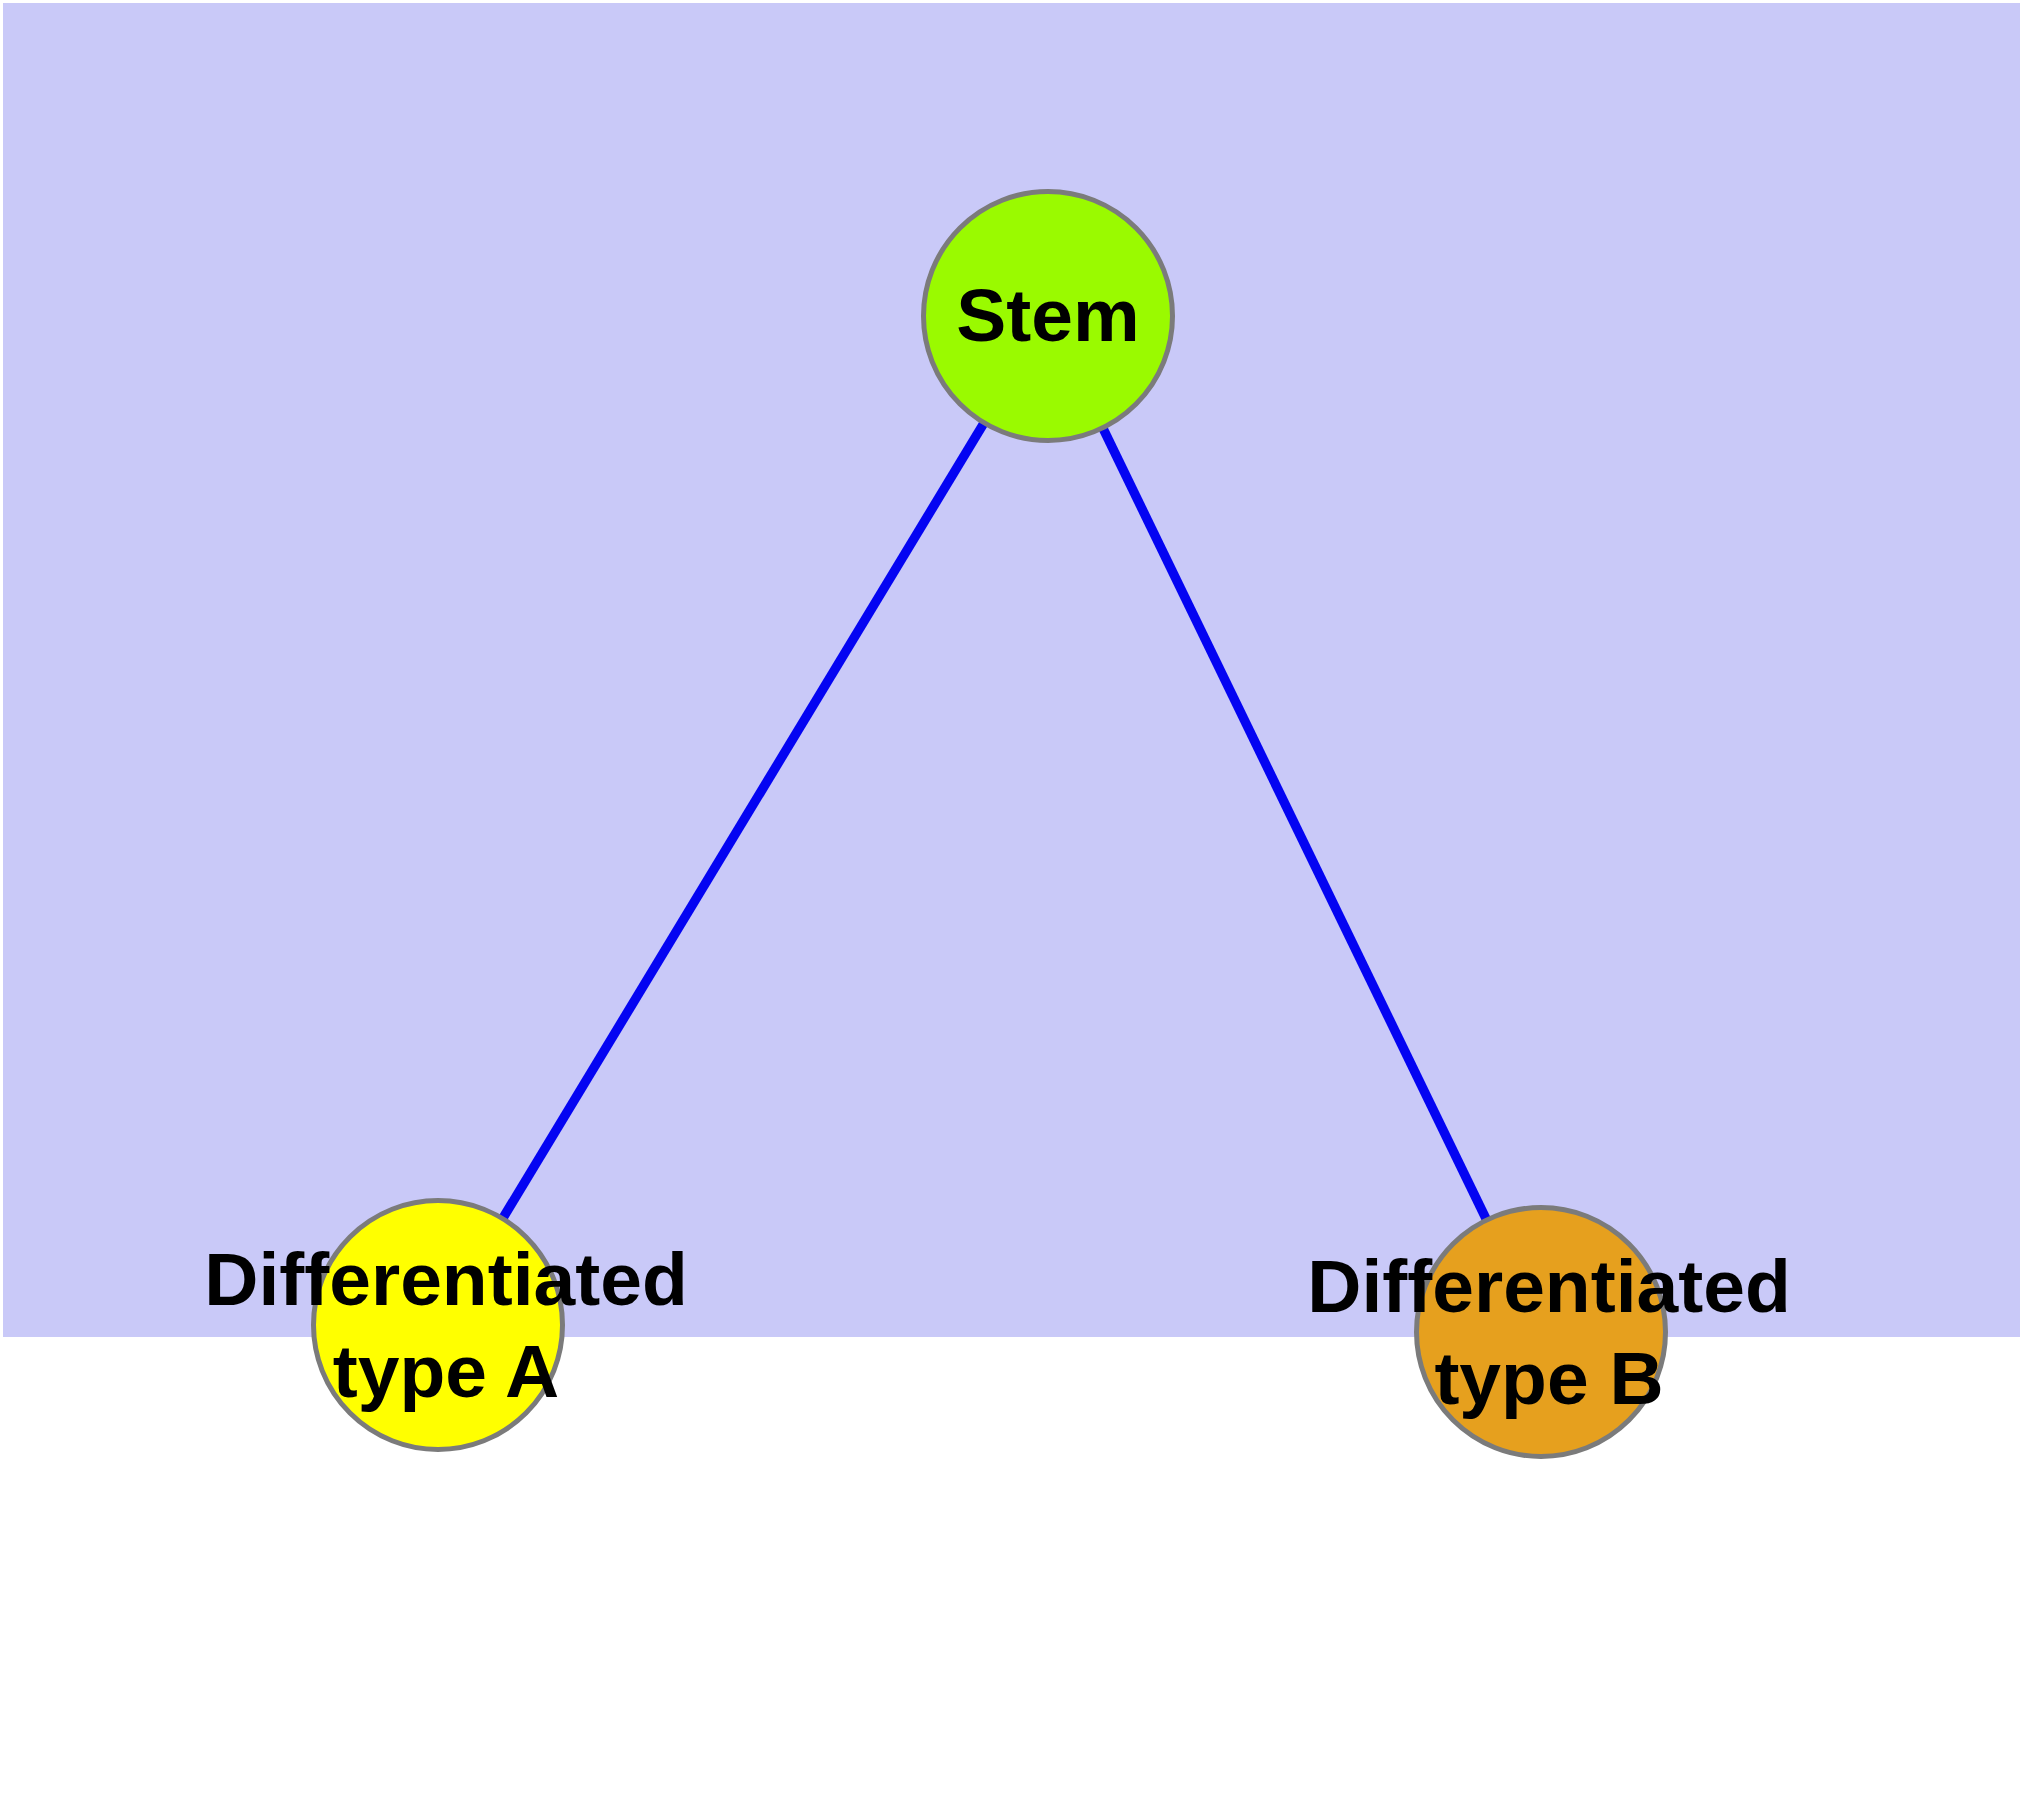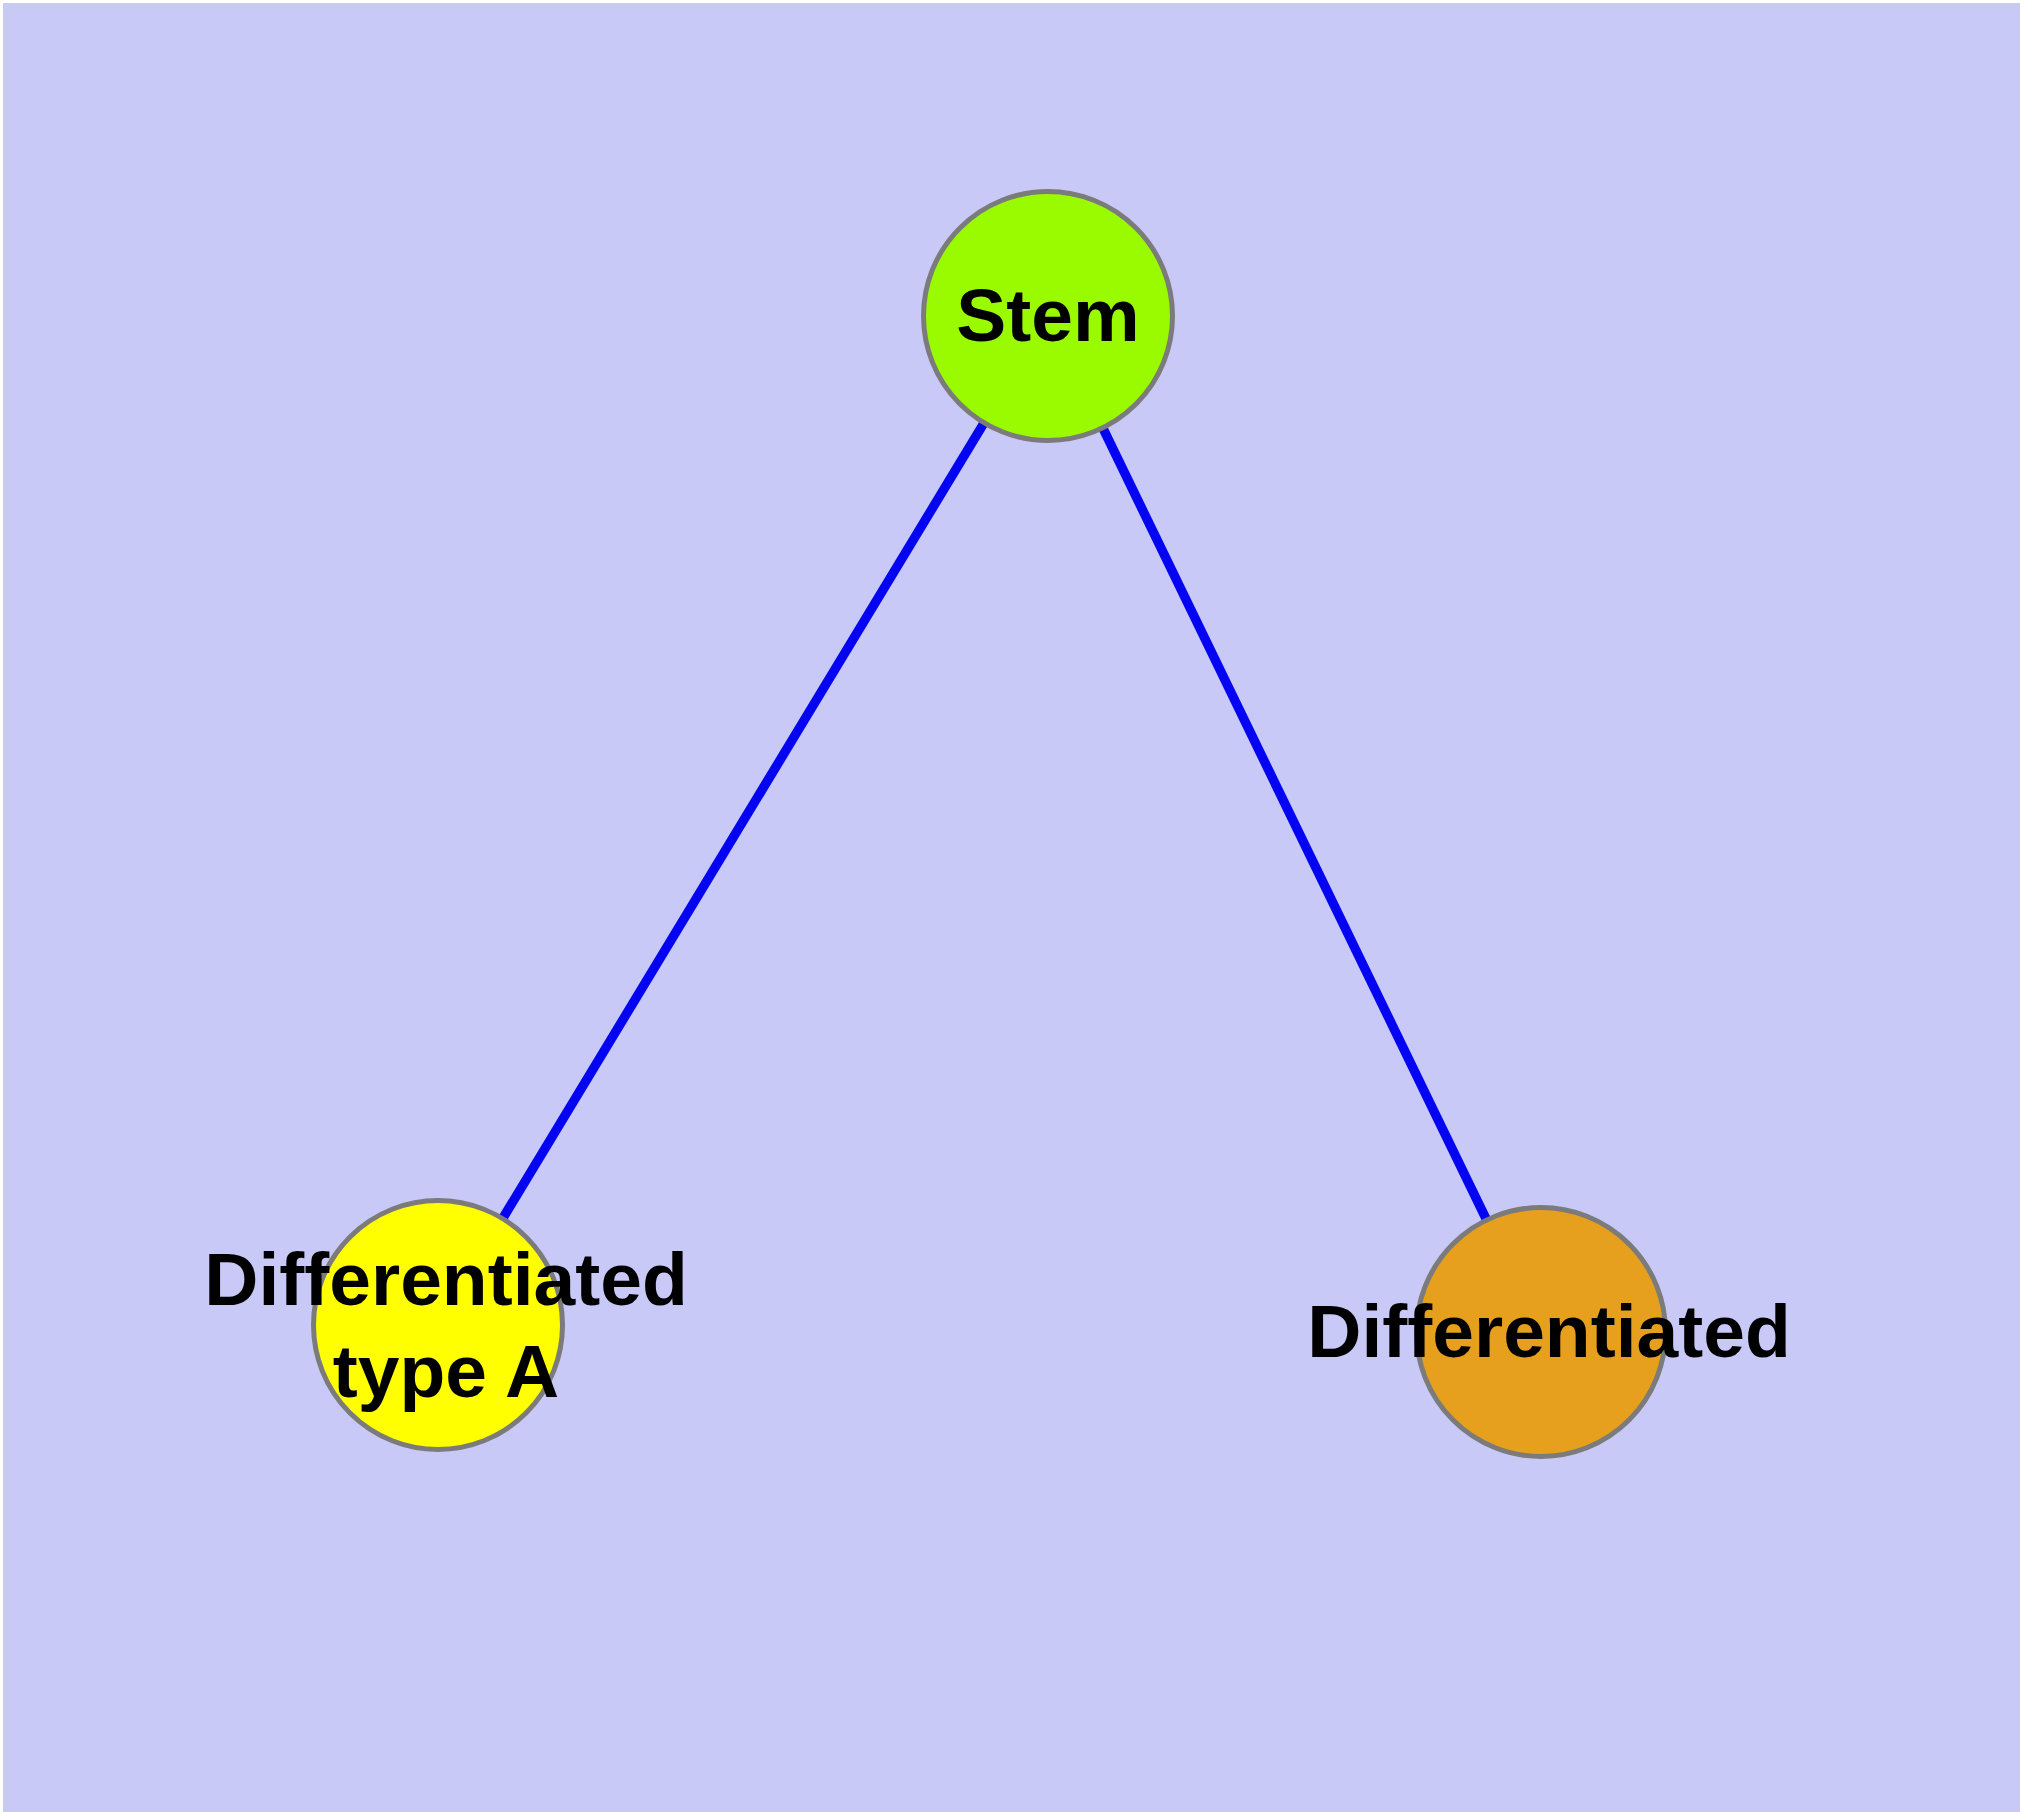--- a/index.html
+++ b/index.html
@@ -7,21 +7,21 @@
     padding: 0;
     width: 2021px;
     height: 1812px;
     overflow: hidden;
     background: #ffffff;
   }
   .canvas {
     position: absolute;
     left: 0; top: 0;
     width: 2021px;
-    height: 1812px;
+    height: 1337px;
   }
   
   .frame-top {
     position: absolute; left: 0; top: 0;
     width: 100%; height: 3.4px; background: #ffffff;
     z-index: 5;
   }
   .frame-left {
     position: absolute; left: 0; top: 0;
     width: 3.4px; height: 100%; background: #ffffff;
@@ -78,20 +78,21 @@
   <div class="node" style="left: 311px; top: 1198px; width: 254px; height: 254px; background: rgb(255, 255, 0); border-color: rgb(123, 123, 123);">
     <div class="node-label" style="color: rgb(0, 0, 0);">
       <span class="label-line">Differentiated</span>
       <span class="label-line">type A</span>
     </div>
   </div>
 
   <div class="node" style="left: 1414px; top: 1205px; width: 254px; height: 254px; background: rgb(230, 160, 30); border-color: rgb(123, 123, 123);">
     <div class="node-label" style="color: rgb(0, 0, 0);">
       <span class="label-line">Differentiated</span>
+      <span class="label-line">type B</span>
     </div>
   </div>
 
   <div class="frame-top"></div>
   <div class="frame-left"></div>
 
 </div>
 
 
 </body></html>

